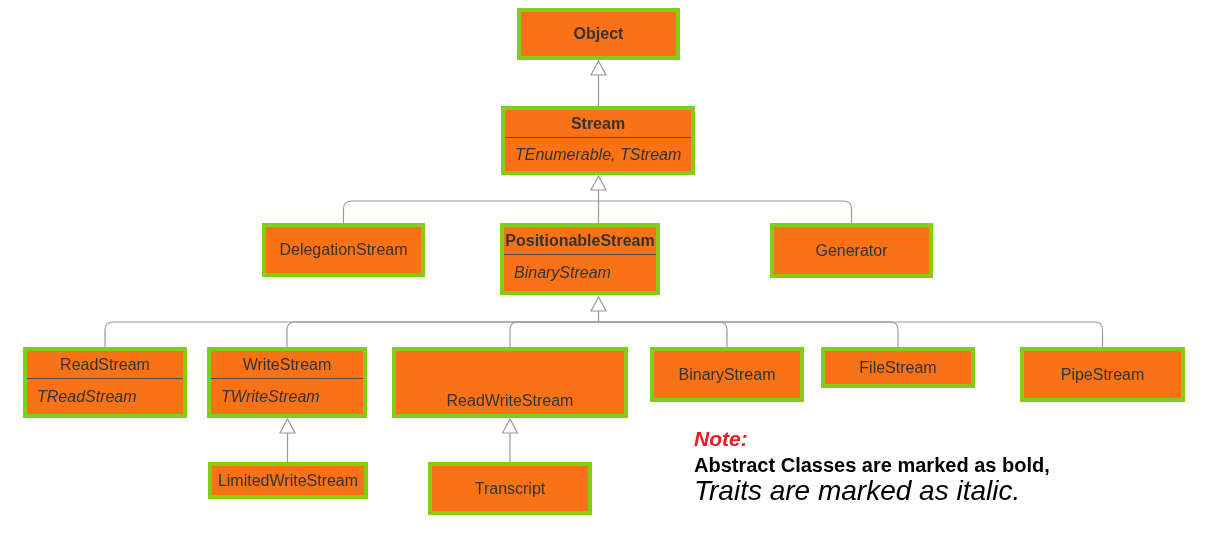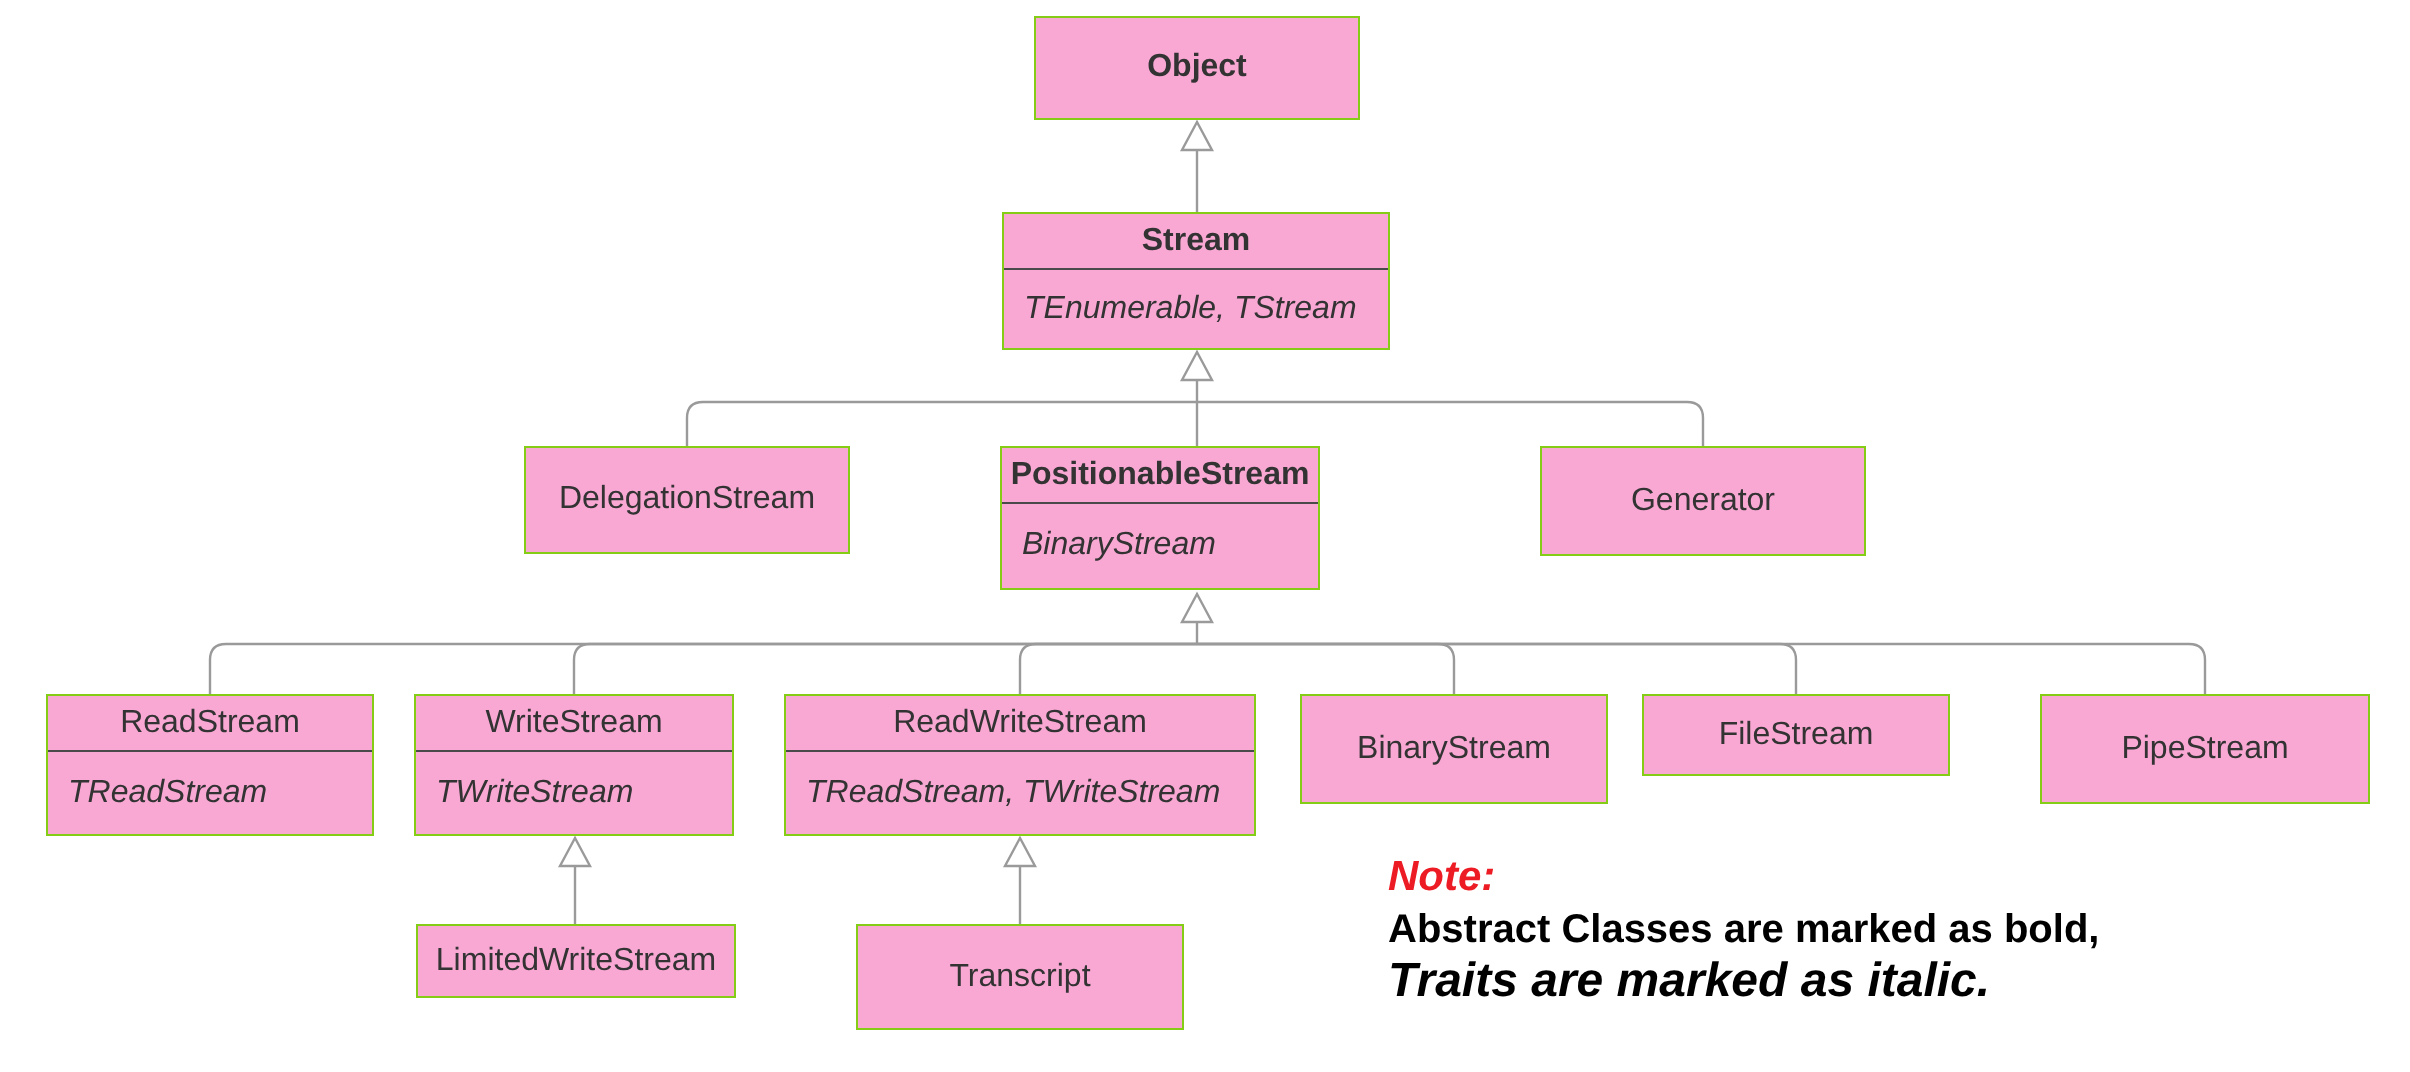--- a/index.html
+++ b/index.html
@@ -5,36 +5,36 @@
   html,body { margin:0; padding:0; background:#fff; }
   .canvas {
     position:relative; width:1205px; height:536px; background:#ffffff;
     font-family:"Liberation Sans", sans-serif; overflow:hidden;
   }
   svg.connectors { position:absolute; left:0; top:0; width:1205px; height:536px; }
   .conn { fill:none; stroke:#9a9a9a; stroke-width:1.2; }
   .tri  { fill:#ffffff; stroke:#9a9a9a; stroke-width:1.2; }
 
   .cbox {
-    position:absolute; background:#f9a8d4; border:1px solid #84cc16;
+    position:absolute; background:#f97316; border:4px solid #84cc16;
     box-sizing:border-box; color:#333333; font-size:16px;
     display:flex; flex-direction:column;justify-content:flex-end;
   }
   .cbox .title { flex:1; display:flex; align-items:center; justify-content:center; white-space:nowrap; }
   .cbox.abstract .title { font-weight:bold; }
   .cbox.two .title { flex:0 0 27px; }
   .cbox .traits {
     flex:1; border-top:1px solid #4a4a4a; font-style:italic;
     display:flex; align-items:center; padding-left:10px; white-space:nowrap;
   }
 
   .note { position:absolute; left:694px; top:426px; color:#000000; }
   .note .heading { color:#ed1c24; font-weight:bold; font-style:italic; font-size:21px; line-height:26px; }
   .note .line1 { font-weight:bold; font-size:20px; line-height:26px; }
-  .note .line2 { font-weight:bold; font-style:italic; font-size:24px; line-height:26px; }
+  .note .line2 { font-weight:normal; font-style:italic; font-size:28px; line-height:26px; }
 </style>
 </head>
 <body>
 
 <div class="canvas">
 
   <svg class="connectors" viewBox="0 0 1205 536" xmlns="http://www.w3.org/2000/svg">
 
     <path class="conn" d="M 598.5 75 L 598.5 106"></path>
     <polygon class="tri" points="598.5,61 591,75 606,75"></polygon>
@@ -95,21 +95,20 @@
     <div class="traits">TReadStream</div>
   </div>
 
   <div class="cbox two" style="left:207px;top:347px;width:160px;height:71px">
     <div class="title">WriteStream</div>
     <div class="traits">TWriteStream</div>
   </div>
 
   <div class="cbox two" style="left:392px;top:347px;width:236px;height:71px">
     <div class="title">ReadWriteStream</div>
-    <div class="traits">TReadStream, TWriteStream</div>
   </div>
 
   <div class="cbox" style="left:650px;top:347px;width:154px;height:55px">
     <div class="title">BinaryStream</div>
   </div>
 
   <div class="cbox" style="left:821px;top:347px;width:154px;height:41px">
     <div class="title">FileStream</div>
   </div>
 

